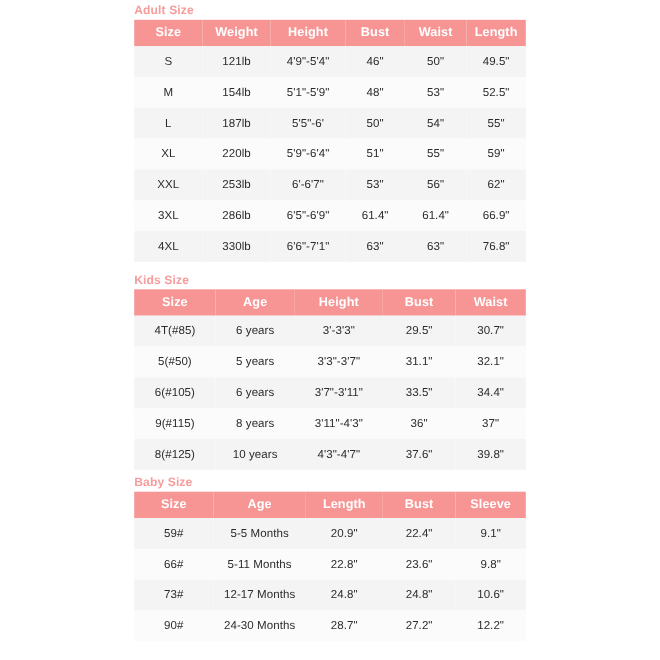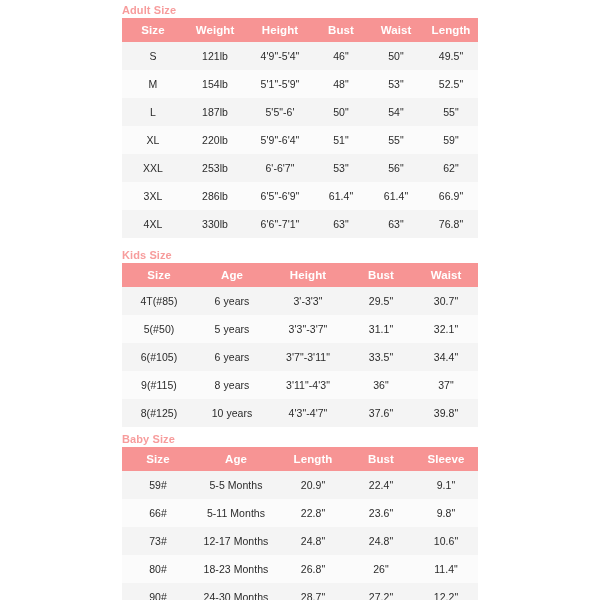--- a/index.html
+++ b/index.html
@@ -231,27 +231,20 @@
           <td>9.8"</td>
         </tr>
         <tr>
           <td>73#</td>
           <td>12-17 Months</td>
           <td>24.8"</td>
           <td>24.8"</td>
           <td>10.6"</td>
         </tr>
         <tr>
-          <td>80#</td>
-          <td>18-23 Months</td>
-          <td>26.8"</td>
-          <td>26"</td>
-          <td>11.4"</td>
-        </tr>
-        <tr>
           <td>90#</td>
           <td>24-30  Months</td>
           <td>28.7"</td>
           <td>27.2"</td>
           <td>12.2"</td>
         </tr>
 
       </tbody>
     </table>
   </div>

